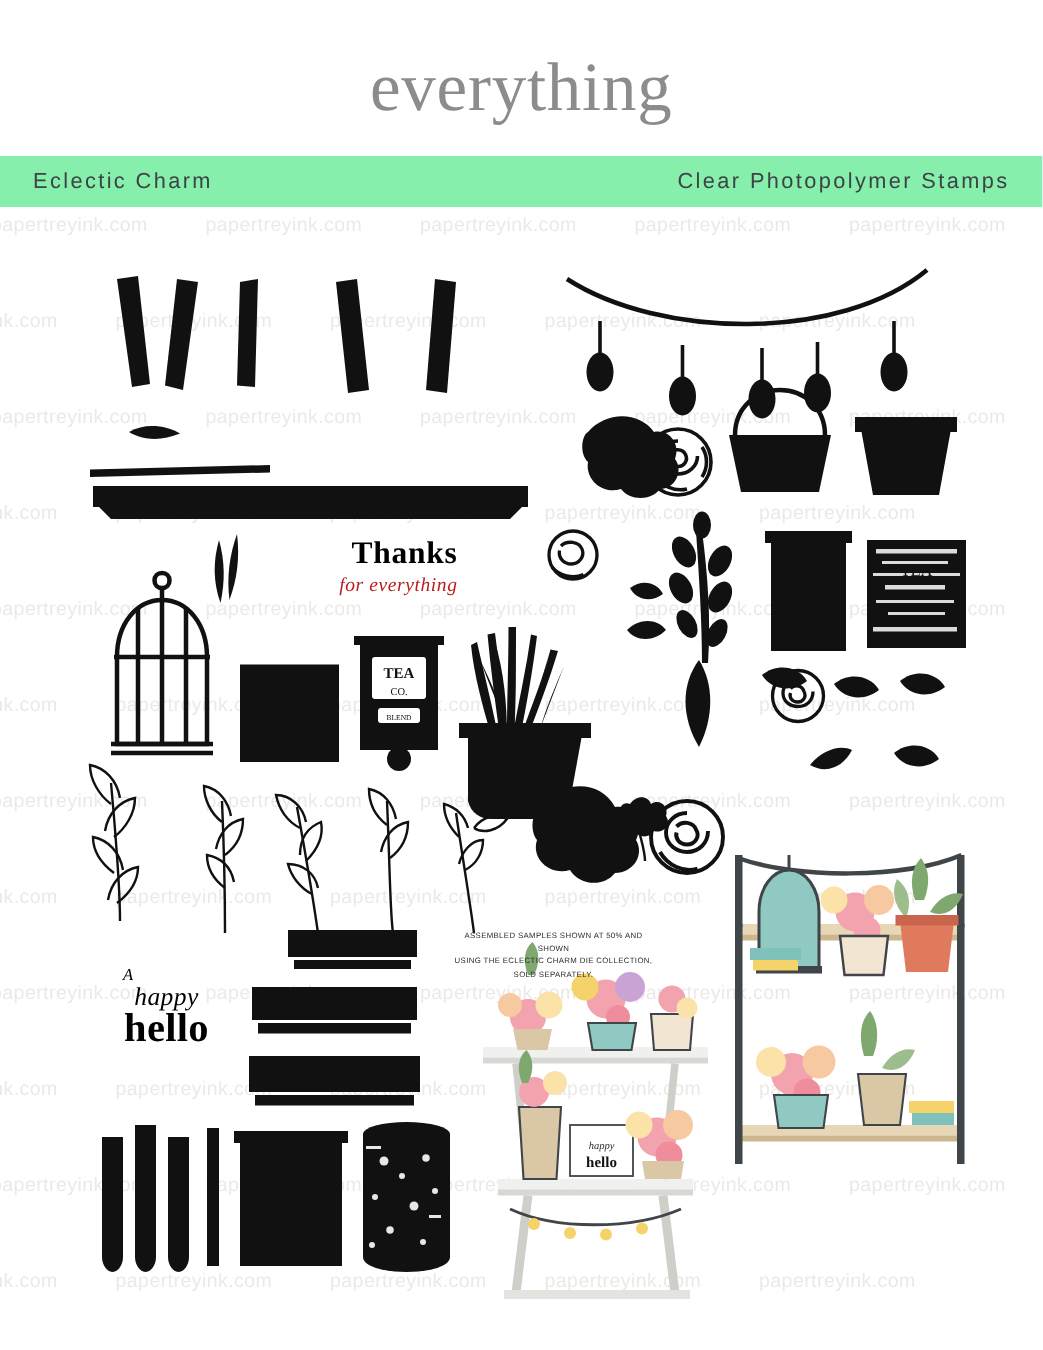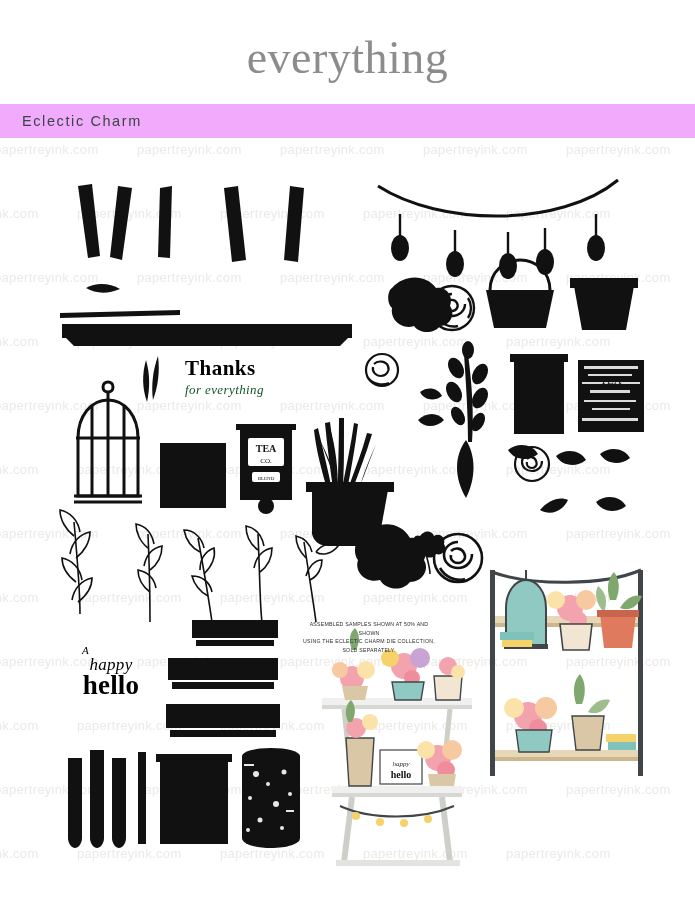--- a/index.html
+++ b/index.html
@@ -50,21 +50,21 @@
     height: 14px;
   }
 
   
   .band {
     position: absolute;
     top: 104px;
     left: 0;
     width: 695px;
     height: 34px;
-    background: #f0abfc;
+    background: #86efac;
     display: flex;
     align-items: center;
     justify-content: space-between;
     box-sizing: border-box;
     padding: 0 22px;
   }
   .band-left, .band-right {
     font-size: 14.5px;
     letter-spacing: 1.6px;
     color: #3d4445;
@@ -113,35 +113,35 @@
     text-align: center;
     font-family: "Liberation Sans", sans-serif;
   }
 
   
   .thanks-block {
     position: absolute;
     left: 185px;
     top: 358px;
     width: 120px;
-    text-align: left;
+    text-align: right;
   }
   .thanks-main {
     font-family: "Liberation Serif", serif;
     font-weight: bold;
     font-size: 21px;
     letter-spacing: 0.5px;
     color: #000;
     line-height: 1;
   }
   .thanks-sub {
     font-family: "Liberation Serif", serif;
     font-style: italic;
     font-size: 13px;
-    color: #14532d;
+    color: #b91c1c;
     margin-top: 3px;
     letter-spacing: 0.4px;
   }
   .hello-block {
     position: absolute;
     left: 56px;
     top: 645px;
     width: 110px;
     text-align: center;
   }
@@ -173,20 +173,21 @@
 </style>
 </head>
 <body>
 
 <div class="logo-wrap">
   <span class="logo-text">everything</span>
 </div>
 
 <div class="band">
   <span class="band-left">Eclectic Charm</span>
+  <span class="band-right">Clear Photopolymer Stamps</span>
 </div>
 
 <div class="watermarks" id="watermark-layer">
     <span class="wm" style="left: -6px; top: 4px; color: rgb(236, 233, 231);">papertreyink.com</span>
     <span class="wm" style="left: 137px; top: 4px; color: rgb(236, 233, 231);">papertreyink.com</span>
     <span class="wm" style="left: 280px; top: 4px; color: rgb(236, 233, 231);">papertreyink.com</span>
     <span class="wm" style="left: 423px; top: 4px; color: rgb(236, 233, 231);">papertreyink.com</span>
     <span class="wm" style="left: 566px; top: 4px; color: rgb(236, 233, 231);">papertreyink.com</span>
     <span class="wm" style="left: -66px; top: 68px; color: rgb(236, 233, 231);">papertreyink.com</span>
     <span class="wm" style="left: 77px; top: 68px; color: rgb(236, 233, 231);">papertreyink.com</span>

